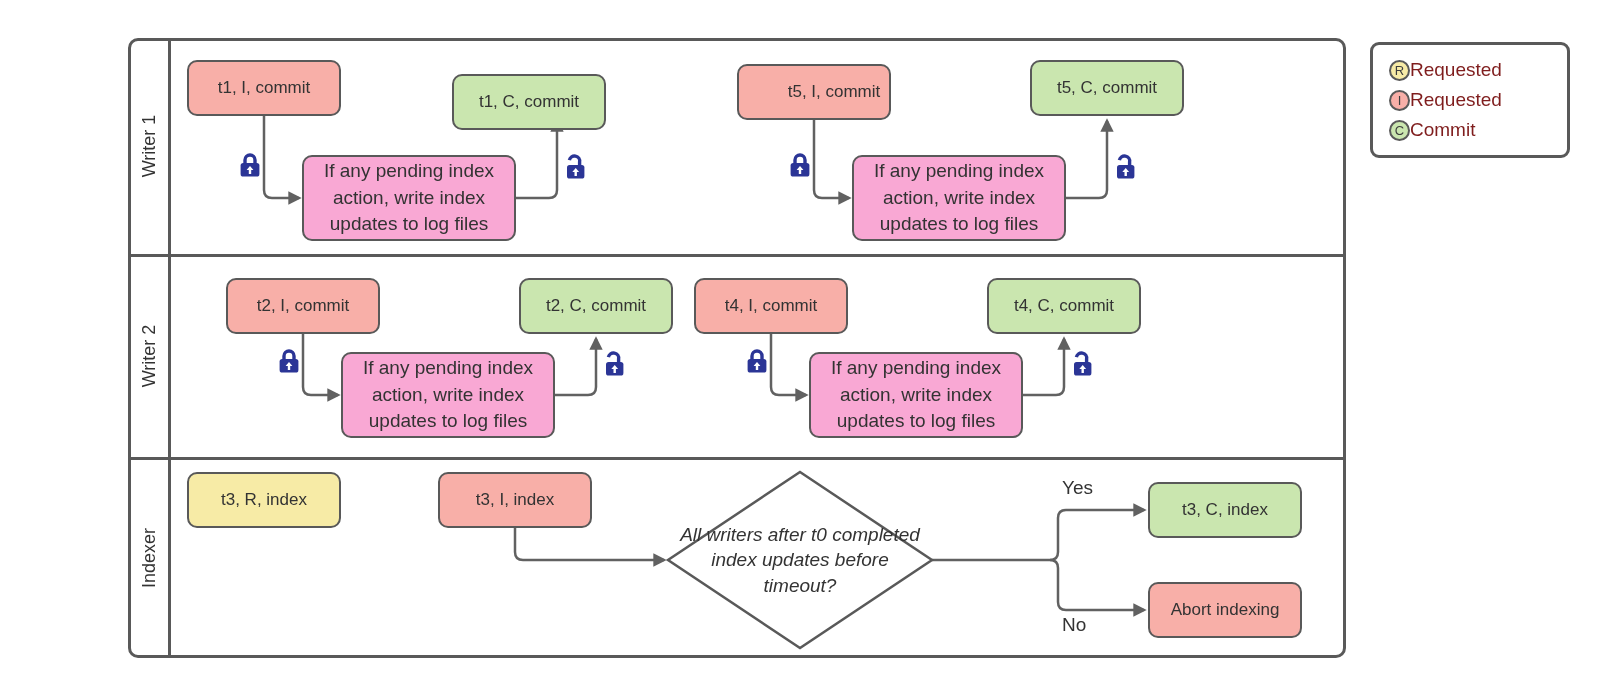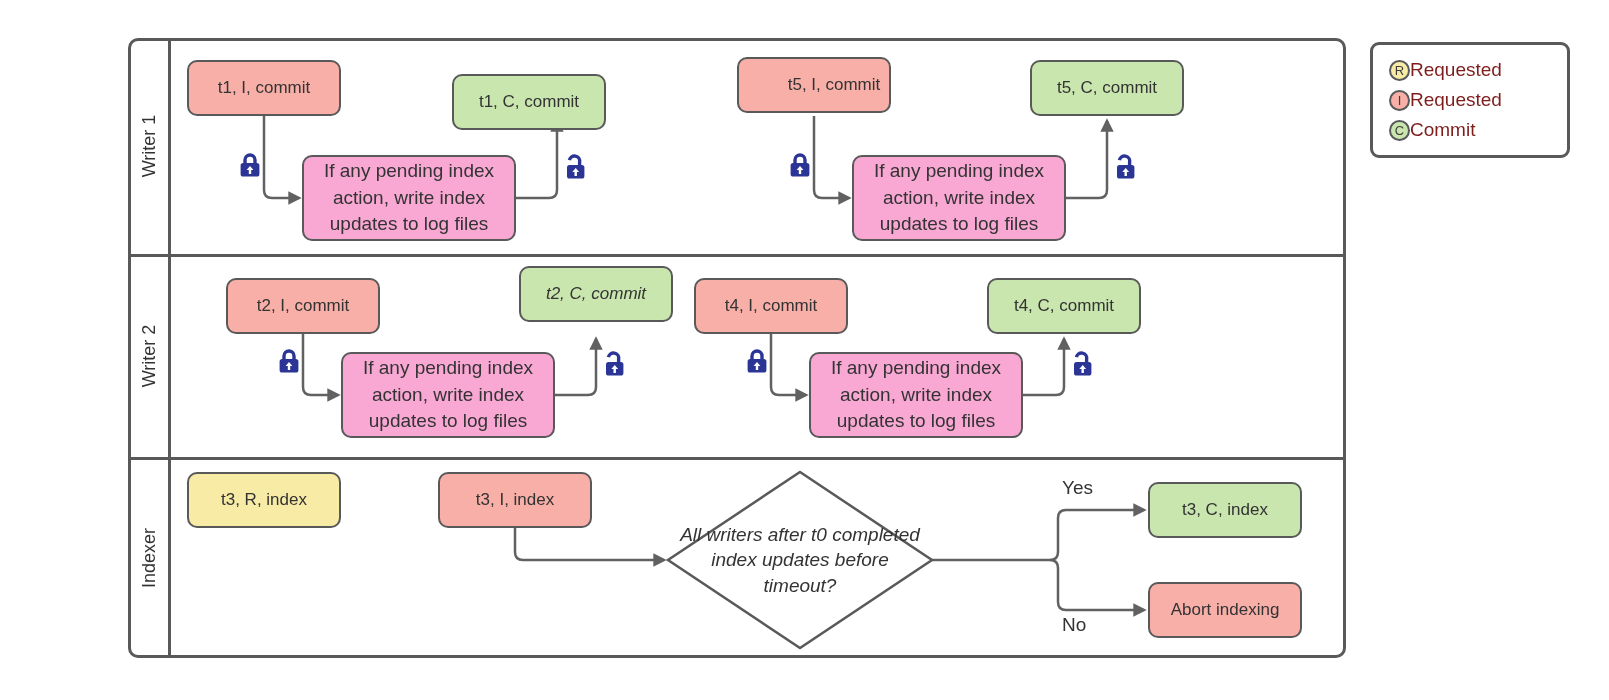--- a/index.html
+++ b/index.html
@@ -103,27 +103,27 @@
     <use href="#lockO" x="1113" y="152"></use>
     <use href="#lockC" x="277" y="346"></use>
     <use href="#lockO" x="602" y="349"></use>
     <use href="#lockC" x="745" y="346"></use>
     <use href="#lockO" x="1070" y="349"></use>
   </svg>
 
   <div class="node pink" style="left:187px;top:60px;">t1, I, commit</div>
   <div class="note" style="left:302px;top:155px;">If any pending index action, write index updates to log files</div>
   <div class="node green" style="left:452px;top:60px;margin-top:14px;">t1, C, commit</div>
-  <div class="node pink" style="left:737px;top:57px;padding-left:40px;">t5, I, commit</div>
+  <div class="node pink" style="left:737px;top:64px;padding-left:40px;">t5, I, commit</div>
   <div class="note" style="left:852px;top:155px;">If any pending index action, write index updates to log files</div>
   <div class="node green" style="left:1030px;top:60px;">t5, C, commit</div>
 
   <div class="node pink" style="left:226px;top:278px;">t2, I, commit</div>
   <div class="note" style="left:341px;top:352px;">If any pending index action, write index updates to log files</div>
-  <div class="node green" style="left:519px;top:266px;font-style:italic;">t2, C, commit</div>
+  <div class="node green" style="left:519px;top:278px;">t2, C, commit</div>
   <div class="node pink" style="left:694px;top:278px;">t4, I, commit</div>
   <div class="note" style="left:809px;top:352px;">If any pending index action, write index updates to log files</div>
   <div class="node green" style="left:987px;top:278px;">t4, C, commit</div>
 
   <div class="node yellow" style="left:187px;top:472px;">t3, R, index</div>
   <div class="node pink" style="left:438px;top:472px;">t3, I, index</div>
   <div class="diamond-text">All writers after t0 completed index updates before timeout?</div>
   <div class="edge-label" style="left:1062px;top:477px;">Yes</div>
   <div class="edge-label" style="left:1062px;top:614px;">No</div>
   <div class="node green" style="left:1148px;top:482px;">t3, C, index</div>

